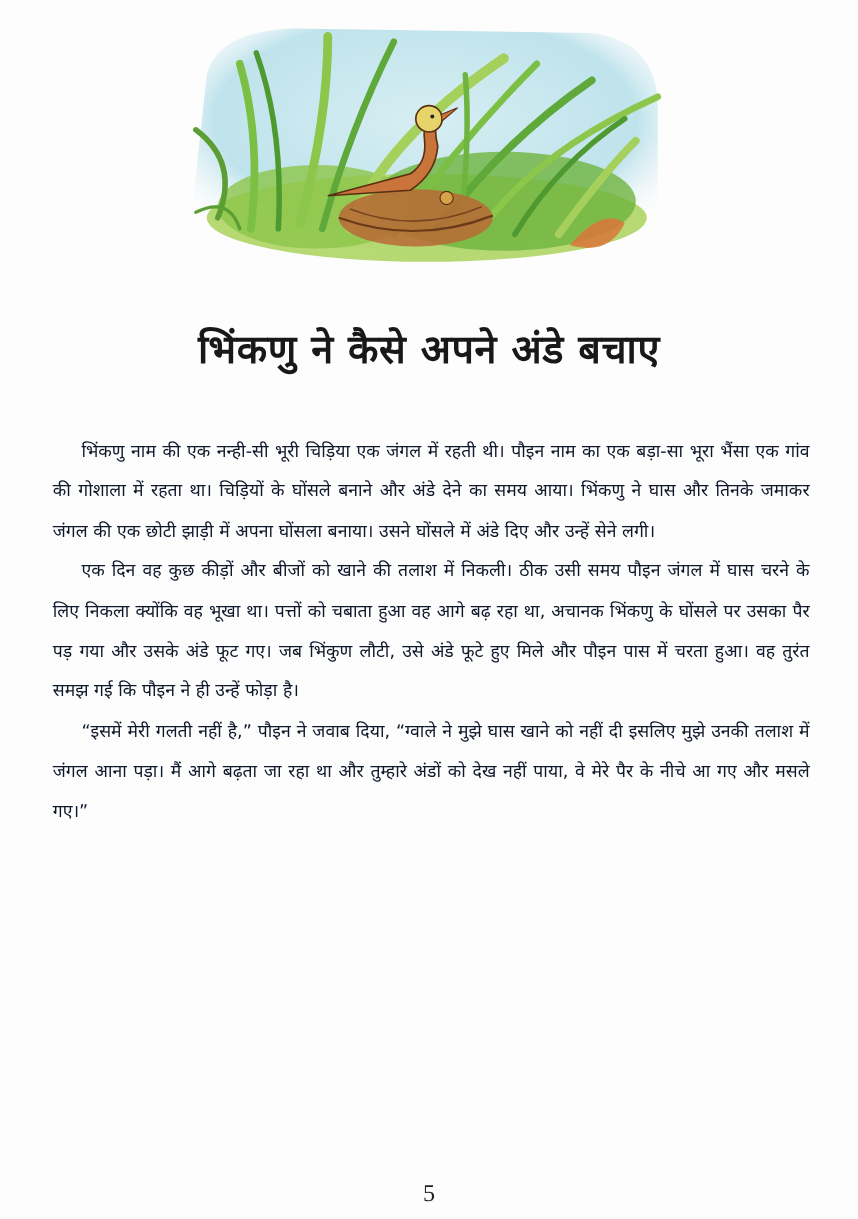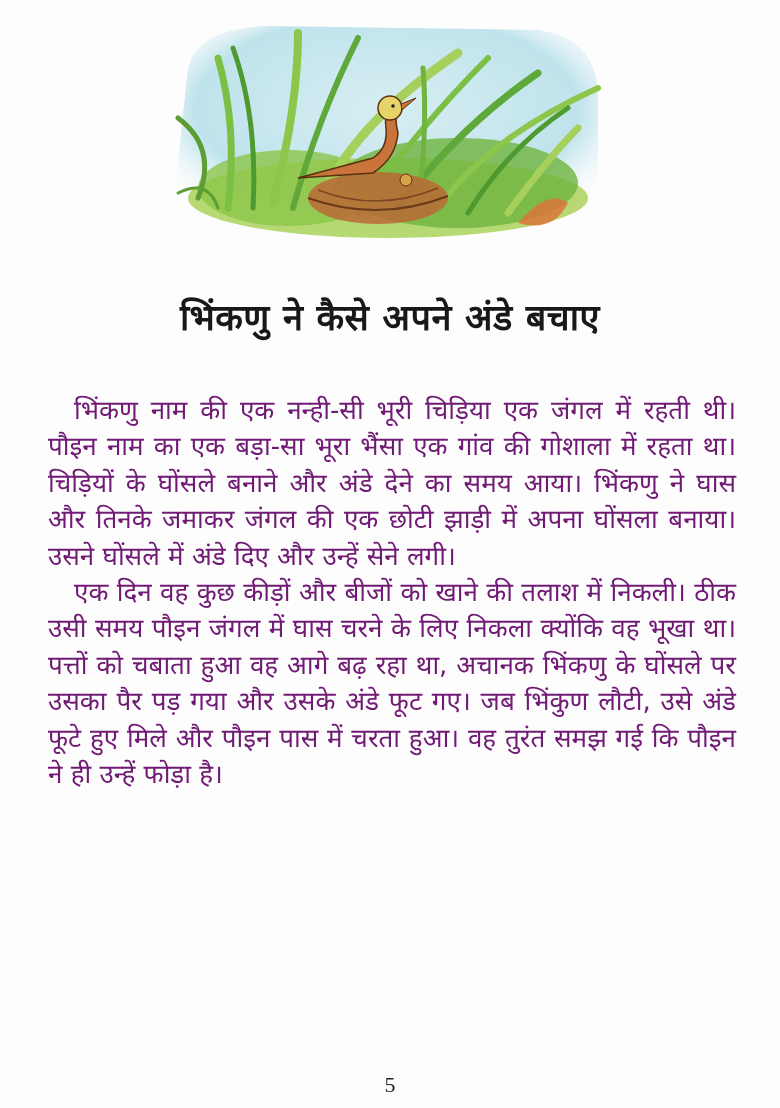--- a/index.html
+++ b/index.html
@@ -11,22 +11,22 @@
   .illustration {
     position: absolute; left: 158px; top: 8px; width: 452px; height: 238px;
   }
   .title {
     position: absolute; left: 0; width: 780px; top: 292px; text-align: center;
     font-family: "DejaVu Sans", sans-serif; font-weight: bold; font-size: 36px;
     color: #181818; letter-spacing: 0.5px; margin: 0;
   }
   .body-text {
     position: absolute; left: 48px; top: 392px; width: 688px;
-    font-family: "DejaVu Sans", sans-serif; font-size: 26px; line-height: 36.4px;
-    color: #701a75; text-align: justify;
+    font-family: "DejaVu Sans", sans-serif; font-size: 16px; line-height: 36.4px;
+    color: #0f172a; text-align: justify;
   }
   .para { margin: 0; text-indent: 26px; text-align-last: left; }
   .page-number {
     position: absolute; left: 0; width: 780px; top: 1072px; text-align: center;
     font-family: "Liberation Serif", serif; font-size: 22px; color: #222;
   }
 </style>
 </head>
 <body>
 
@@ -74,16 +74,17 @@
     <circle cx="248" cy="172" r="6" fill="#d6a34a" stroke="#5a2f12" stroke-width="1"></circle>
 
     <path d="M360 215 Q390 180 410 195 Q395 225 360 215 Z" fill="#d9763a" opacity="0.85"></path>
   </svg>
 
   <h1 class="title">भिंकणु ने कैसे अपने अंडे बचाए</h1>
 
   <div class="body-text">
     <p class="para">भिंकणु नाम की एक नन्ही-सी भूरी चिड़िया एक जंगल में रहती थी। पौइन नाम का एक बड़ा-सा भूरा भैंसा एक गांव की गोशाला में रहता था। चिड़ियों के घोंसले बनाने और अंडे देने का समय आया। भिंकणु ने घास और तिनके जमाकर जंगल की एक छोटी झाड़ी में अपना घोंसला बनाया। उसने घोंसले में अंडे दिए और उन्हें सेने लगी।</p>
     <p class="para">एक दिन वह कुछ कीड़ों और बीजों को खाने की तलाश में निकली। ठीक उसी समय पौइन जंगल में घास चरने के लिए निकला क्योंकि वह भूखा था। पत्तों को चबाता हुआ वह आगे बढ़ रहा था, अचानक भिंकणु के घोंसले पर उसका पैर पड़ गया और उसके अंडे फूट गए। जब भिंकुण लौटी, उसे अंडे फूटे हुए मिले और पौइन पास में चरता हुआ। वह तुरंत समझ गई कि पौइन ने ही उन्हें फोड़ा है।</p>
+    <p class="para">“इसमें मेरी गलती नहीं है,” पौइन ने जवाब दिया, “ग्वाले ने मुझे घास खाने को नहीं दी इसलिए मुझे उनकी तलाश में जंगल आना पड़ा। मैं आगे बढ़ता जा रहा था और तुम्हारे अंडों को देख नहीं पाया, वे मेरे पैर के नीचे आ गए और मसले गए।”</p>
   </div>
 
   <div class="page-number">5</div>
 </div>
 
 </body></html>

